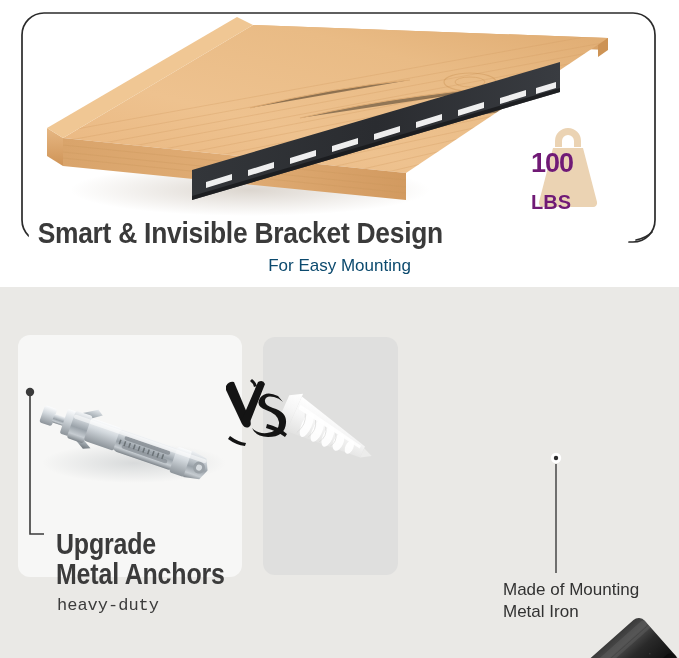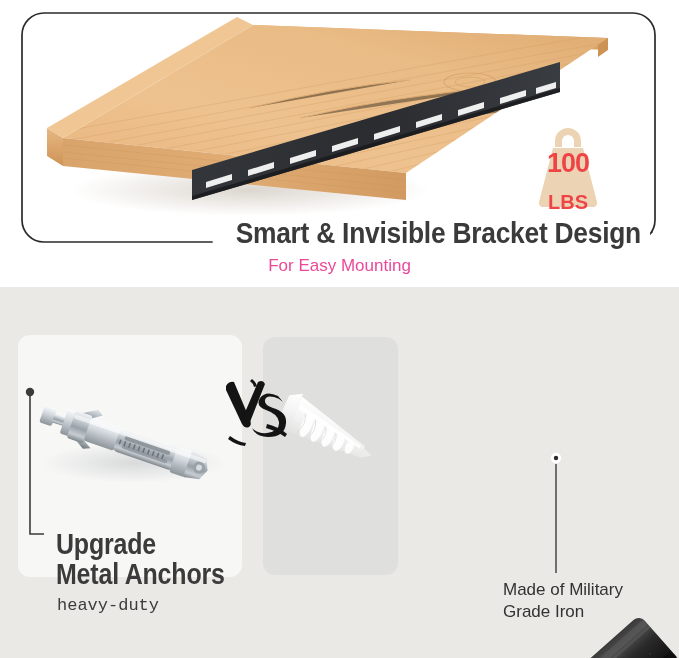--- a/index.html
+++ b/index.html
@@ -24,52 +24,52 @@
   .shelf-wrap{position:absolute;left:0;top:0;width:679px;height:250px;}
   .shelf-svg{position:absolute;left:0;top:0;width:679px;height:250px;}
 
   
   .weight-badge{
     position:absolute;left:531px;top:124px;width:74px;height:84px;
   }
   .weight-badge svg{position:absolute;left:0;top:0;}
   .weight-badge .wtext{
     position:absolute;left:0;top:26px;width:74px;
-    text-align:center;color:#ef4444;
+    color:#701a75;
     font-family:"Liberation Sans",sans-serif;font-weight:bold;
     line-height:1;
     text-shadow:0 0 1px rgba(255,255,255,.4);
   }
   .weight-badge .w-num{font-size:27px;letter-spacing:-1px;display:block;}
   .weight-badge .w-unit{font-size:20px;letter-spacing:0px;display:block;margin-top:15px;}
 
   
   .headline{
-    position:absolute;left:0;top:216px;width:679px;text-align:right;
+    position:absolute;left:0;top:216px;width:679px;text-align:left;
     pointer-events:none;
   }
   .headline .h-main{
     display:inline-block;
     font-family:"Liberation Sans Narrow","Liberation Sans",sans-serif;
     font-weight:bold;
     font-size:30px;
     color:#3a3a3a;
     letter-spacing:-0.3px;
     transform:scaleX(.88);
     transform-origin:center;
     white-space:nowrap;
     background:#ffffff;
     padding:0 10px;
   }
   .subline{
     position:absolute;left:0;top:256px;width:679px;text-align:center;
   }
   .subline span{
     font-family:"Liberation Sans",sans-serif;
-    font-size:17px;color:#ec4899;font-weight:normal;
+    font-size:17px;color:#0c4a6e;font-weight:normal;
   }
 
   
   .bottom-section{
     position:absolute;left:0;top:287px;width:679px;height:371px;
     background:#eae9e6;
   }
 
   
   .card{
@@ -460,17 +460,17 @@
     <span class="ll-3">heavy-duty</span>
   </div>
 
   <svg class="callout-right" viewBox="0 0 289 371">
     <circle cx="166" cy="171" r="5.2" fill="#ffffff"></circle>
     <circle cx="166" cy="171" r="2.2" fill="#2b2b2b"></circle>
     <path d="M 166 177 L 166 286" fill="none" stroke="#3b3b3b" stroke-width="1.4"></path>
   </svg>
 
   <div class="label-right">
-    <span>Made of Military</span>
-    <span>Grade Iron</span>
+    <span>Made of Mounting</span>
+    <span>Metal Iron</span>
   </div>
 
 </div>
 
 </body></html>

